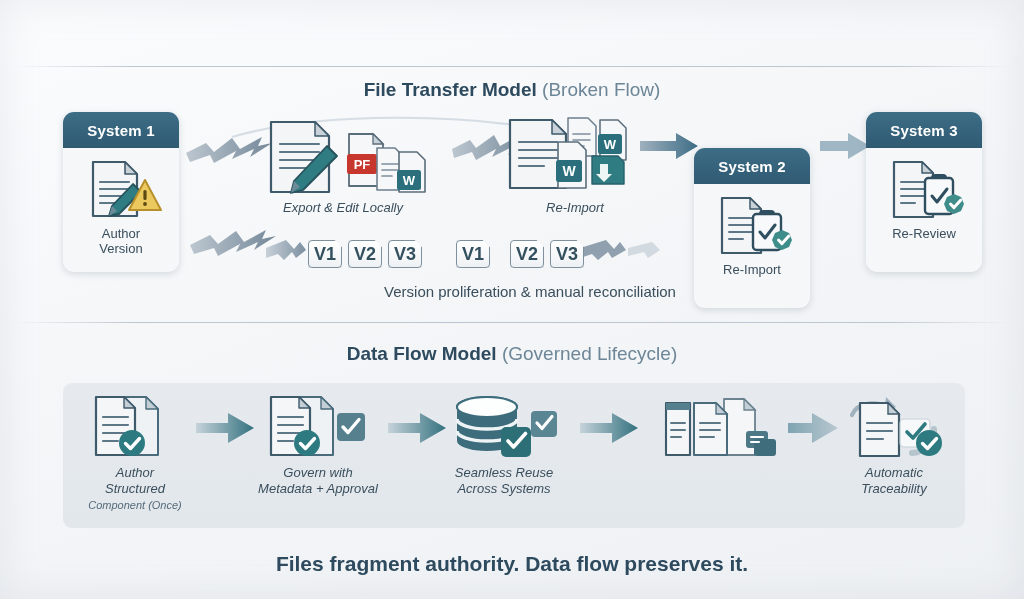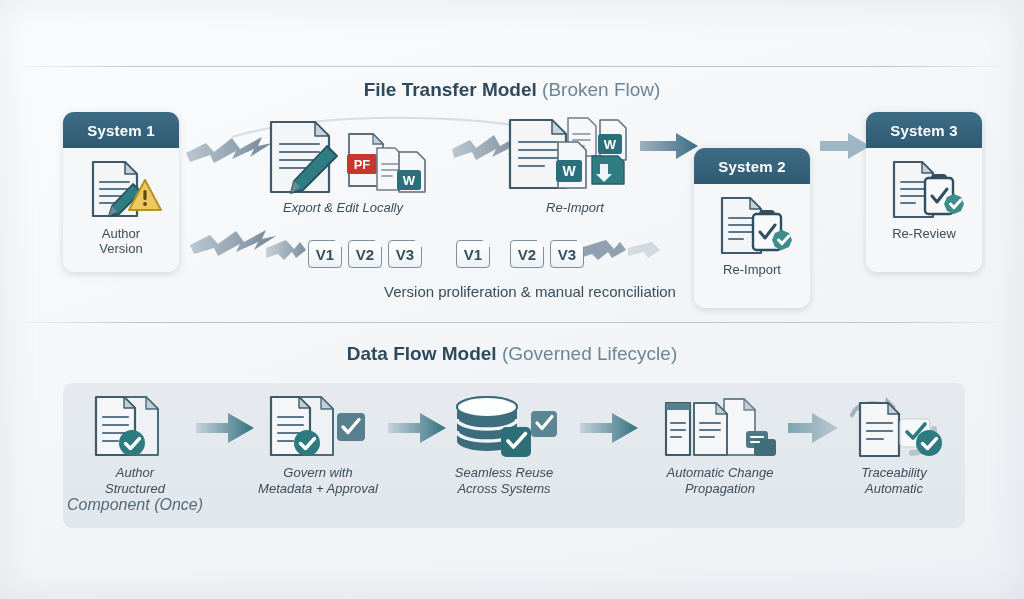--- a/index.html
+++ b/index.html
@@ -65,28 +65,28 @@
     margin-top:6px;
   }
 
   
   .step{ position:absolute; text-align:center; }
   .step-caption{
     font-size:13px; color:#3a4e5c; line-height:16px; 
     white-space:nowrap;
     font-style:italic;
   }
-  .step-caption.sm{ font-size:16px; color:#556b7a; white-space:nowrap; }
+  .step-caption.sm{ font-size:11px; color:#556b7a; white-space:nowrap; }
 
   
   .vchip{
     position:absolute; width:34px; height:28px;
     background:linear-gradient(180deg,#ffffff 0%,#eef1f4 100%);
     border:1.4px solid #7e909e; border-radius:4px;
-    font-size:15px; font-weight:bold; color:#33505f;
+    font-size:18px; font-weight:bold; color:#33505f;
     display:flex; align-items:center; justify-content:center;
     box-shadow:0 1px 3px rgba(130,144,158,.35);
     clip-path: polygon(0 0, 78% 0, 100% 26%, 100% 100%, 0 100%);
   }
   .vcaption{
     position:absolute; width:1024px; text-align:center;
     font-size:15px; color:#3a4e5c;
   }
 
   
@@ -472,24 +472,20 @@
       </g>
       <g>
         <rect x="96" y="38" width="22" height="17" rx="3" fill="#4d7886"></rect>
         <rect x="104" y="46" width="22" height="17" rx="3" fill="#3f6d7b"></rect>
         <g stroke="#ffffff" stroke-width="2" stroke-linecap="round">
           <line x1="101" y1="44" x2="113" y2="44"></line>
             <line x1="101" y1="49" x2="109" y2="49"></line>
         </g>
       </g>
     </svg>
-    <div class="step-caption">
-      <div>Automatic Change</div>
-      <div>Propagation</div>
-    </div>
   </div>
 
   <div class="step" style="left:816px; top:393px; width:156px;">
     <svg width="128" height="72" viewBox="0 0 128 72" style="margin:0 auto;">
       <g>
         <path d="M22 22 a22 16 0 0 1 38 -6" stroke="#9fb2bd" stroke-width="4.2" fill="none" stroke-linecap="round"></path>
         <path d="M56 4 L66 14 L54 20 Z" fill="#9fb2bd"></path>
         <path d="M104 36 a24 22 0 0 1 -22 24" stroke="#b5c4cd" stroke-width="6" fill="none" stroke-linecap="round"></path>
       </g>
       <path d="M30 10 h28 l11 11 v42 h-39 z" fill="#f4f6f8" stroke="#3f5a6b" stroke-width="2.2" stroke-linejoin="round"></path>
@@ -502,19 +498,20 @@
       <g>
         <rect x="70" y="26" width="30" height="28" rx="4" fill="#f6f8f9" stroke="#c4d1d8" stroke-width="1.2"></rect>
         <path d="M77 39 l6 6 12 -14" stroke="#2d7a80" stroke-width="3.6" fill="none" stroke-linecap="round" stroke-linejoin="round"></path>
       </g>
       <g>
         <circle cx="99" cy="50" r="13" fill="#2d7a80"></circle>
         <path d="M92.5 50.5 l5 5 9 -10" stroke="#ffffff" stroke-width="3.4" fill="none" stroke-linecap="round" stroke-linejoin="round"></path>
       </g>
     </svg>
     <div class="step-caption">
+      <div>Automatic</div>
       <div>Traceability</div>
-      <div>Automatic</div>
-    </div>
-  </div>
-
+    </div>
+  </div>
+
+  <div class="footer-line">Files fragment authority. Data flow preserves it.</div>
 
 </div>
 
 </body></html>

